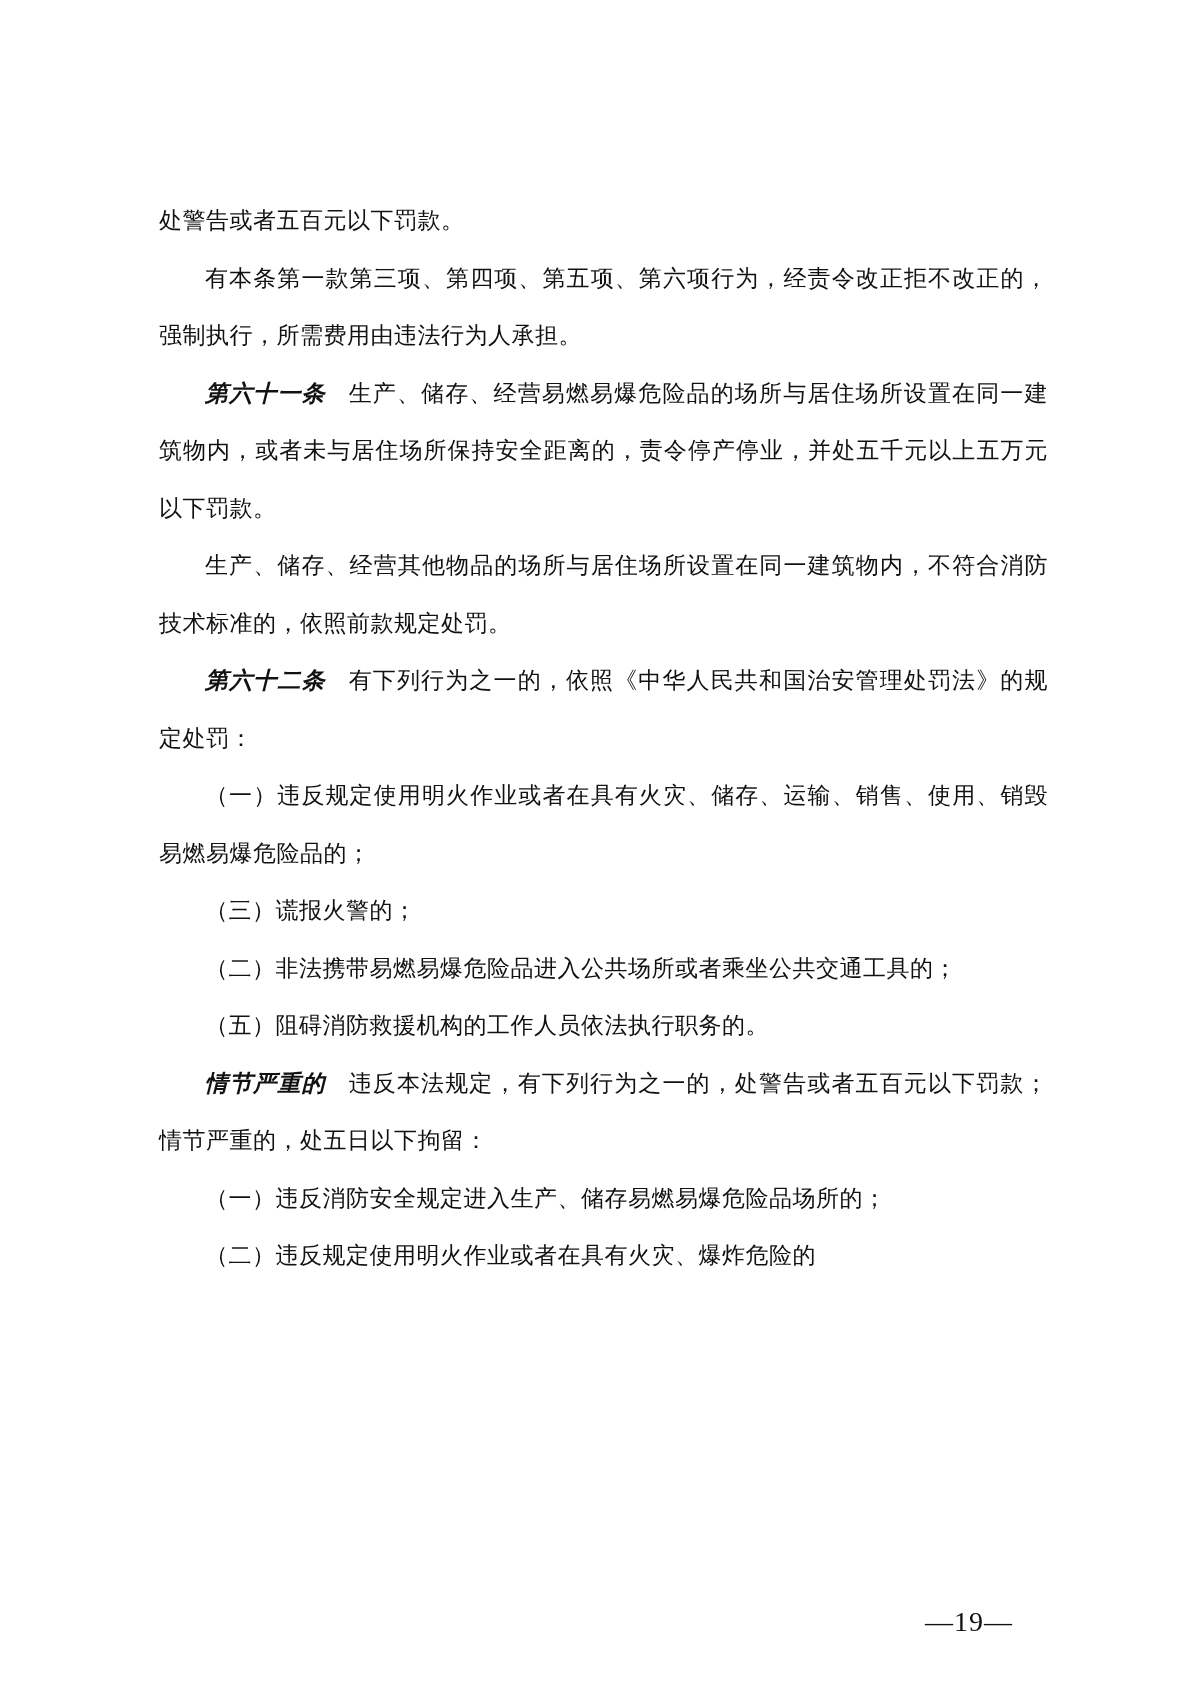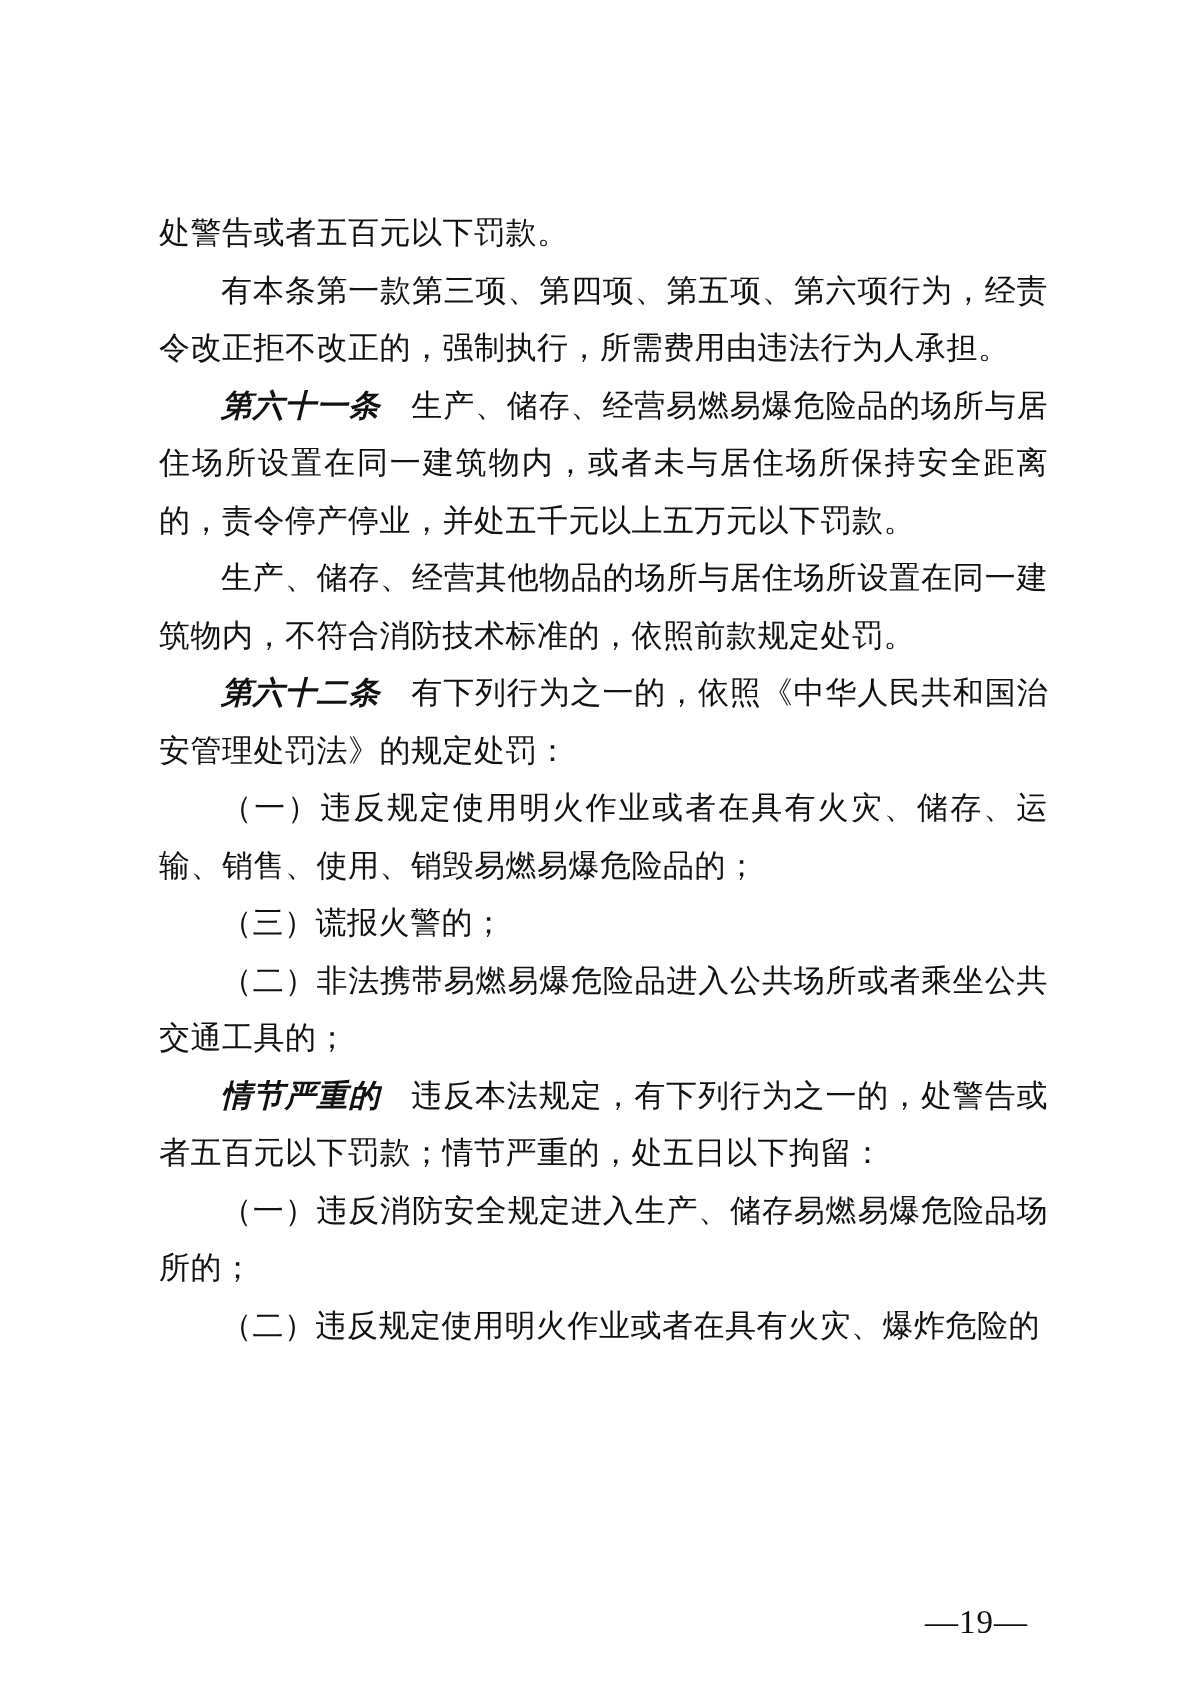--- a/index.html
+++ b/index.html
@@ -12,23 +12,23 @@
     width: 1190px;
     height: 1683px;
     background: #ffffff;
     color: #111111;
     font-family: "Liberation Serif", "DejaVu Serif", serif;
     overflow: hidden;
   }
   .content {
     position: absolute;
     left: 159px;
-    top: 204px;
+    top: 192px;
     width: 889px;
-    font-size: 31px;
+    font-size: 23px;
     line-height: 57.5px;
     text-align: justify;
     letter-spacing: 0.5px;
   }
   .para {
     margin: 0;
     padding: 0;
     text-indent: 2em;
   }
   .para.noindent {
@@ -39,21 +39,21 @@
     font-weight: 700;
   }
   .head:not(:empty) {
     margin-right: 1em;
     font-style: italic;
   }
   .page-number {
     position: absolute;
     left: 925px;
     top: 1602px;
-    font-size: 33px;
+    font-size: 28px;
     line-height: 40px;
     color: #111111;
     letter-spacing: 1px;
   }
 </style>
 </head>
 <body>
 
 <div class="page">
   <div class="content">
@@ -68,20 +68,21 @@
 
     <p class="para"><b class="head">第六十二条</b><span>有下列行为之一的，依照《中华人民共和国治安管理处罚法》的规定处罚：</span></p>
 
     <p class="para"><b class="head"></b><span>（一）违反规定使用明火作业或者在具有火灾、储存、运输、销售、使用、销毁易燃易爆危险品的；</span></p>
 
     <p class="para"><b class="head"></b><span>（三）谎报火警的；</span></p>
 
     <p class="para"><b class="head"></b><span>（二）非法携带易燃易爆危险品进入公共场所或者乘坐公共交通工具的；</span></p>
 
 
+    <p class="para"><b class="head"></b><span>（五）阻碍消防救援机构的工作人员依法执行职务的。</span></p>
 
     <p class="para"><b class="head">情节严重的</b><span>违反本法规定，有下列行为之一的，处警告或者五百元以下罚款；情节严重的，处五日以下拘留：</span></p>
 
     <p class="para"><b class="head"></b><span>（一）违反消防安全规定进入生产、储存易燃易爆危险品场所的；</span></p>
 
     <p class="para"><b class="head"></b><span>（二）违反规定使用明火作业或者在具有火灾、爆炸危险的</span></p>
 
   </div>
 
   <div class="page-number">—19—</div>

